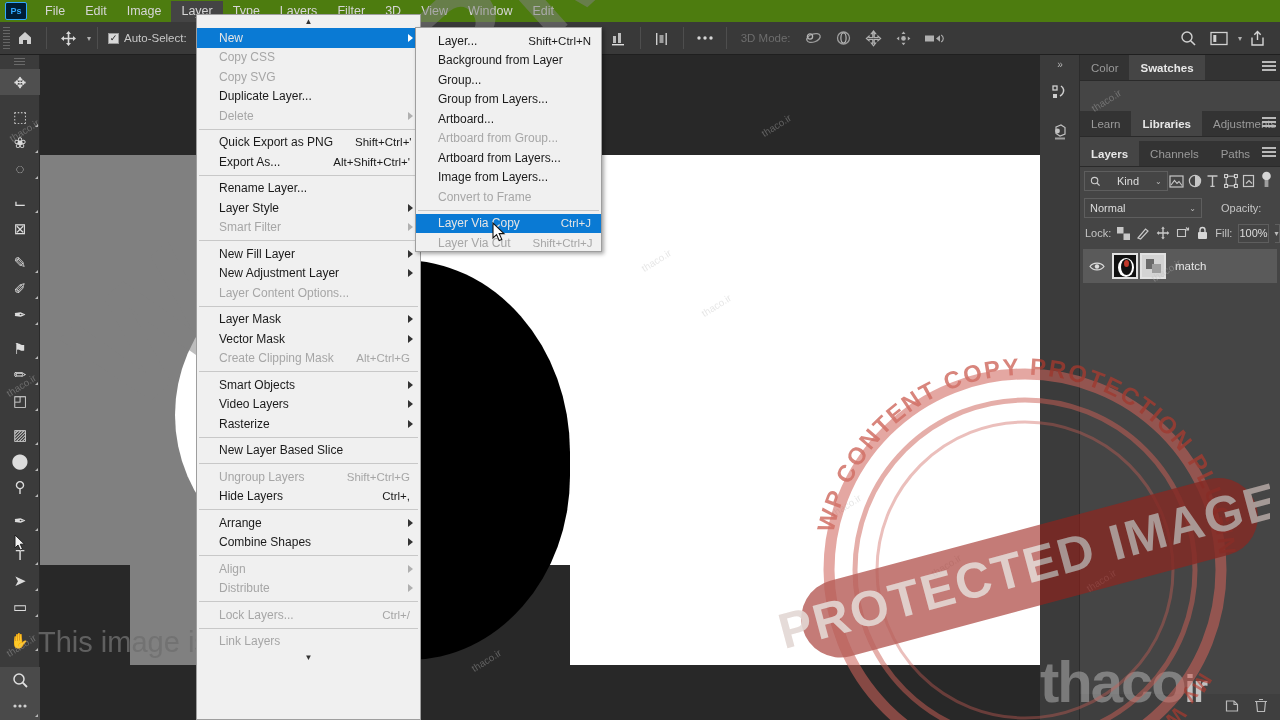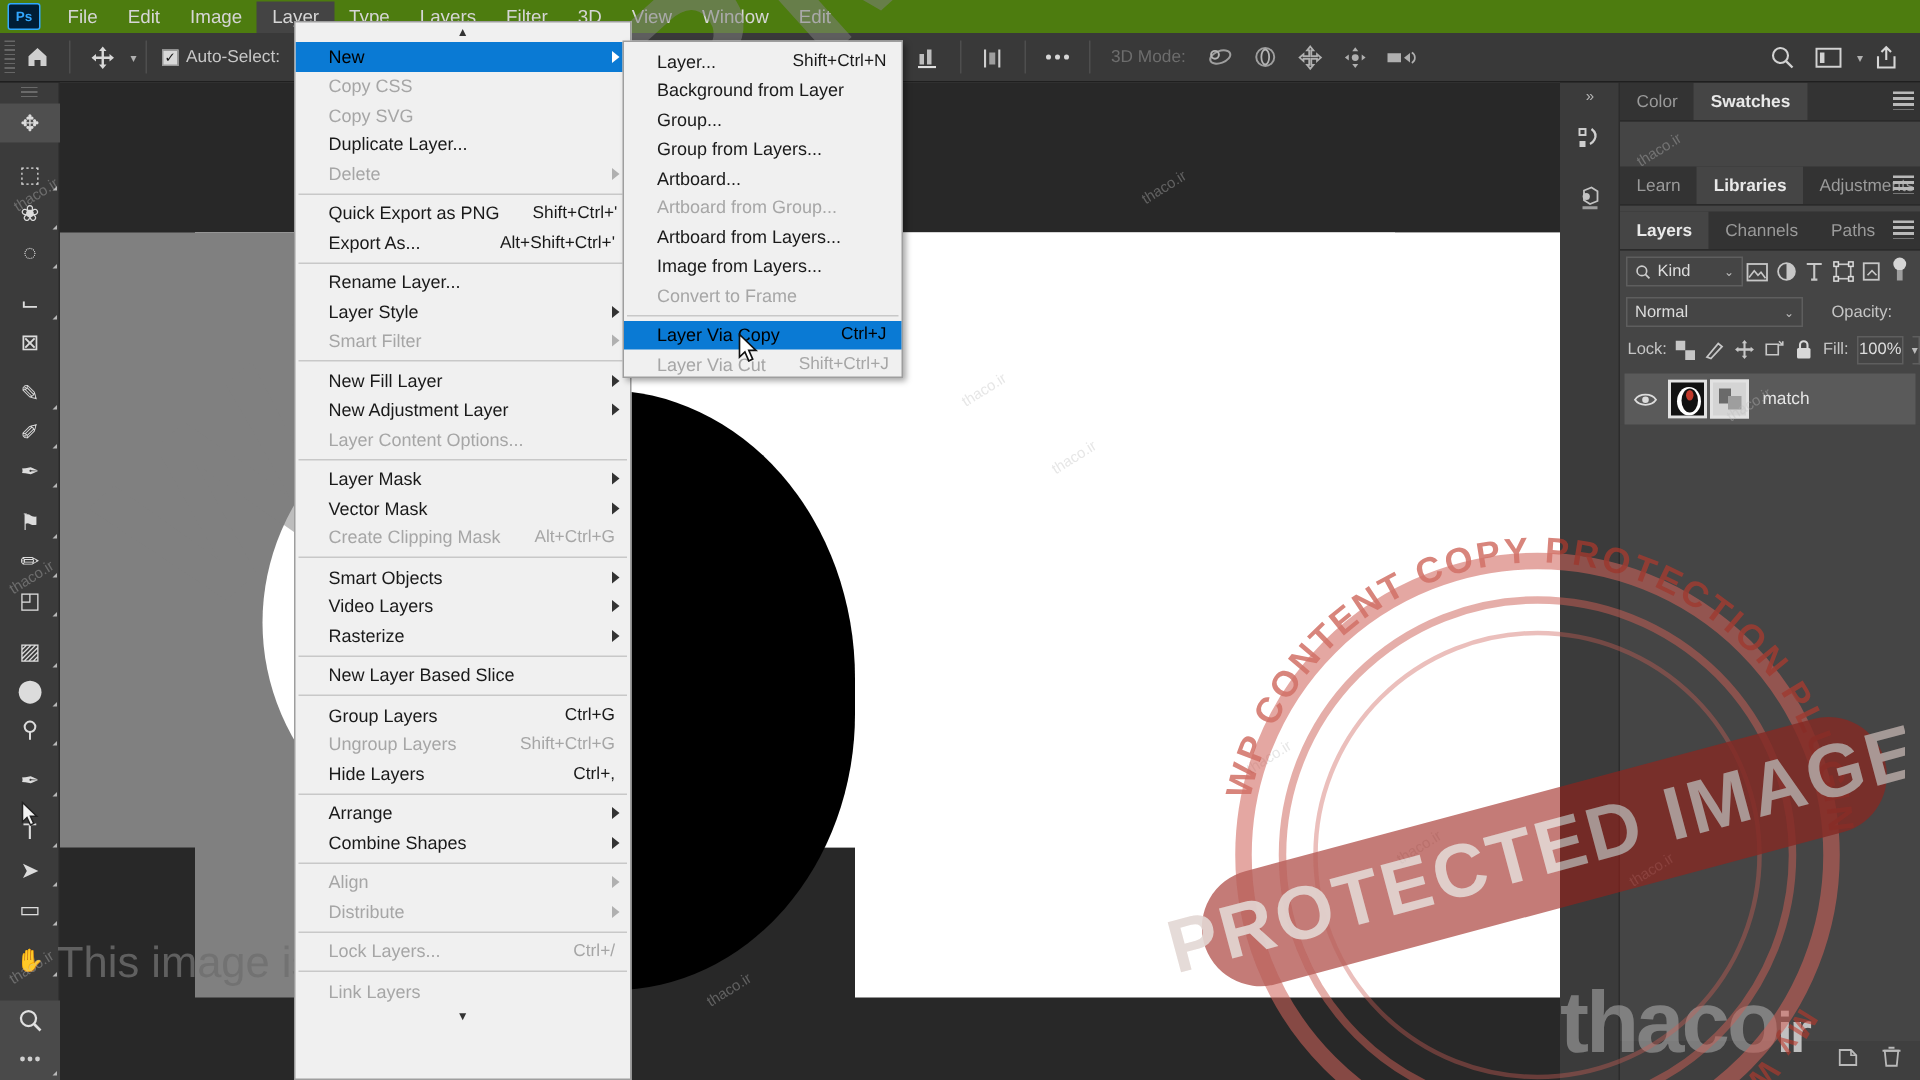--- a/index.html
+++ b/index.html
@@ -74,21 +74,21 @@
             border-bottom:1px solid #2a2a2a; position:relative; }
   .ptab { padding:0 11px; display:flex; align-items:center; font-size:11.5px;
           color:#9a9a9a; }
   .ptab.active { background:#454545; color:#e8e8e8; font-weight:bold; }
   .pmenu { position:absolute; right:4px; top:6px; width:14px; height:12px;
            background:repeating-linear-gradient(to bottom,#b9b9b9 0 2px,transparent 2px 4px); }
 
   .panelbody { background:#454545; }
   .filterrow { display:flex; align-items:center; height:28px; padding:0 4px; gap:0; }
   .kindsel { width:85px; height:20px; background:#454545; border:1px solid #5e5e5e;
-             display:flex; align-items:center; gap:4px; padding:0 5px;
+             display:flex; align-items:center; gap:16px; padding:0 5px;
              font-size:11px; color:#ddd; }
   .kindsel .cc { margin-left:auto; font-size:8px; color:#bbb; }
   .fico { width:21px; height:22px; display:flex; align-items:center;
           justify-content:center; color:#c7c7c7; }
   .blendrow { display:flex; align-items:center; height:26px; padding:0 4px; gap:19px; }
   .blendsel { flex:0 0 118px; height:20px; background:#454545; border:1px solid #5e5e5e;
               display:flex; align-items:center; padding:0 5px; font-size:11px; color:#ddd; }
   .blendsel .cc { margin-left:auto; font-size:8px; color:#bbb; }
   .lbl { font-size:11px; color:#c5c5c5; }
   .numbox { width:40px; height:19px; background:#454545; border:1px solid #5e5e5e;
@@ -117,21 +117,21 @@
   #layermenu { position:absolute; left:196px; top:14px; width:225px; height:706px;
                background:#f0f0f0; border:1px solid #9e9e9e; z-index:40;
                font-size:12px; color:#1a1a1a; overflow:hidden; }
   #submenu { position:absolute; left:415px; top:27px; width:187px; height:225px;
              background:#f0f0f0; border:1px solid #9e9e9e; z-index:41;
              font-size:12px; color:#1a1a1a; box-shadow:2px 2px 4px rgba(0,0,0,.35); }
   .scrollarrow { height:13px; display:flex; align-items:center; justify-content:center;
                  color:#333; font-size:8px; }
   .mi { height:19.5px; display:flex; align-items:center; padding:0 10px 0 22px;
         position:relative; white-space:nowrap; }
-  .mi.hl { background:#0a7ad4; color:#000000; }
+  .mi.hl { background:#0a7ad4; color:#e5e5e5; }
   .mi.dis { color:#a6a6a6; }
   .mi .sc { margin-left:auto; padding-left:22px; font-size:11.5px; }
   .mi .arw { position:absolute; right:7px; top:50%; transform:translateY(-50%);
              width:0;height:0;border-top:4px solid transparent;
              border-bottom:4px solid transparent;border-left:5px solid #333; }
   .mi.hl .arw { border-left-color:#fff; }
   .mi.dis .arw { border-left-color:#b0b0b0; }
   .msep { height:1px; background:#c8c8c8; margin:3px 2px; }
 
   
@@ -661,24 +661,20 @@
         </div>
         <div class="mi">
           <span>Rasterize</span>
           <span class="arw"></span>
         </div>
         <div class="msep"></div>
         <div class="mi">
           <span>New Layer Based Slice</span>
         </div>
         <div class="msep"></div>
-        <div class="mi">
-          <span>Group Layers</span>
-          <span class="sc">Ctrl+G</span>
-        </div>
         <div class="mi dis">
           <span>Ungroup Layers</span>
           <span class="sc">Shift+Ctrl+G</span>
         </div>
         <div class="mi">
           <span>Hide Layers</span>
           <span class="sc">Ctrl+,</span>
         </div>
         <div class="msep"></div>
         <div class="mi">

